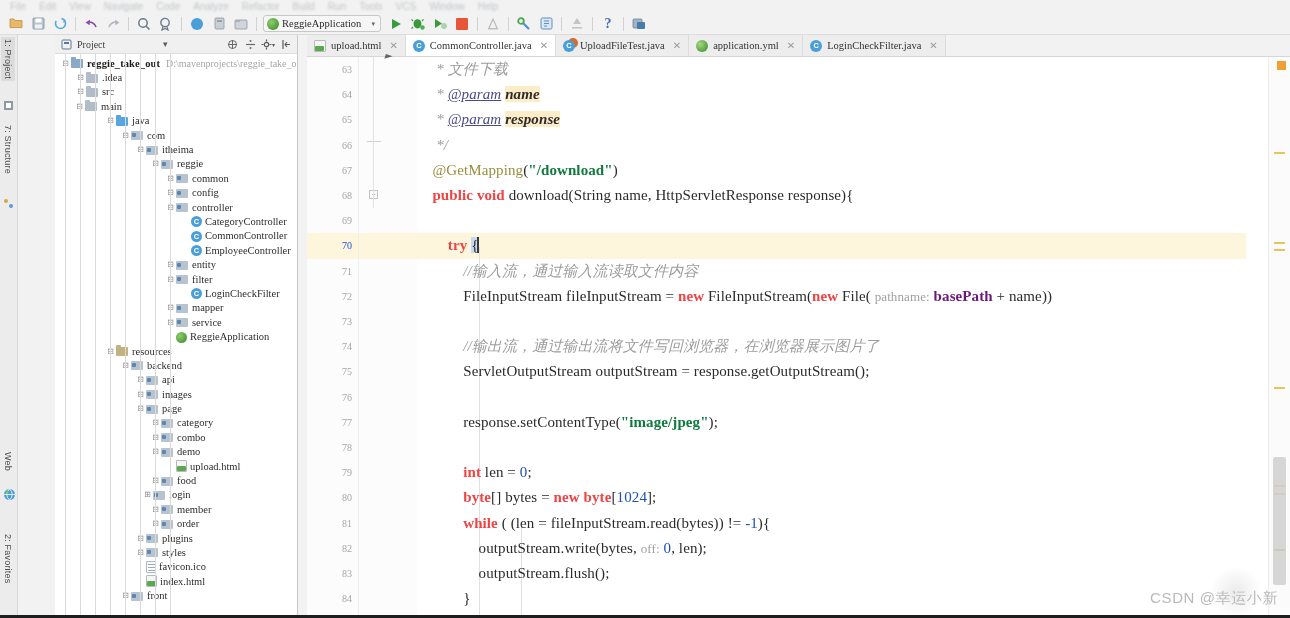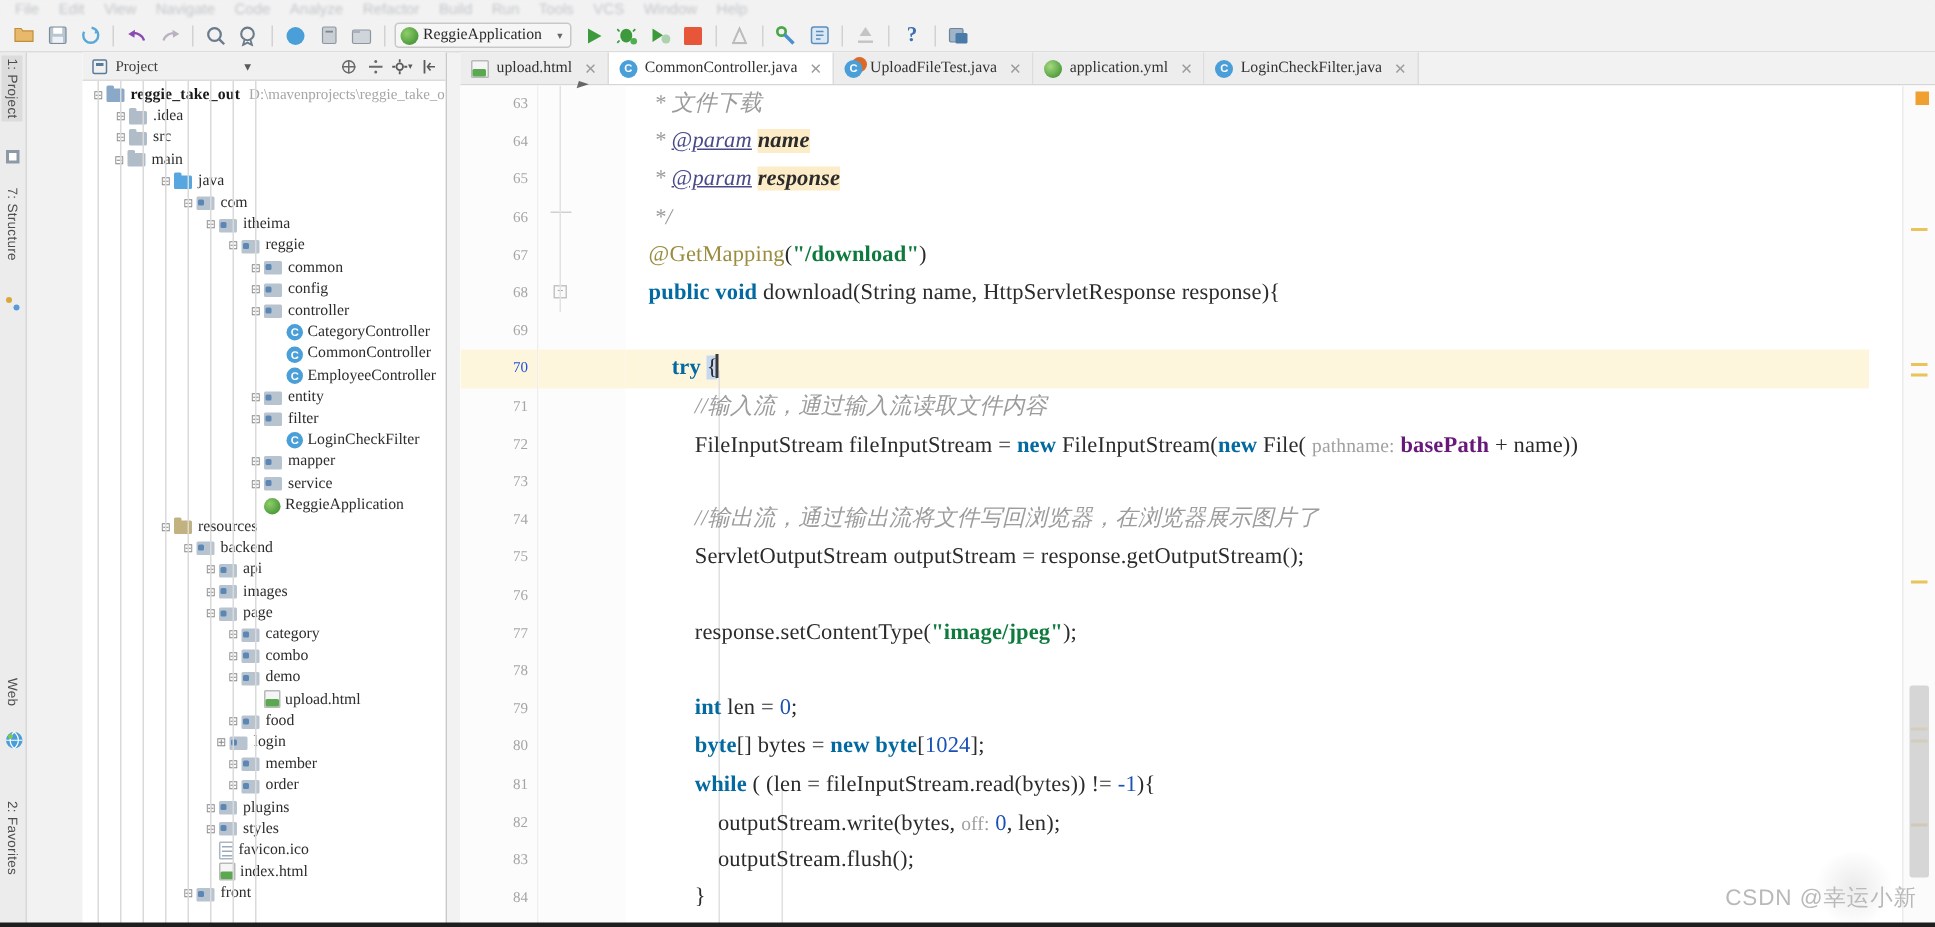--- a/index.html
+++ b/index.html
@@ -294,21 +294,21 @@
     overflow: hidden;
   }
   .cline {
     height: 25.2px; line-height: 25.2px;
     font-family: "Liberation Serif", serif;
     font-size: 15px;
     white-space: pre;
     color: #2b2b2b;
     letter-spacing: .1px;
   }
-  .kw    { color: #0369a1; font-weight: bold; }
+  .kw    { color: #ef4444; font-weight: bold; }
   .str   { color: #0f7a3d; font-weight: bold; }
   .num   { color: #1b50b5; }
   .cmt   { color: #9c9c9c; font-style: italic; }
   .jdoc  { color: #9b9b9b; font-style: italic; }
   .jtag  { color: #4a4a8a; font-style: italic; text-decoration: underline; }
   .jparam{ color: #2b2b2b; font-style: italic; font-weight: bold; background: #fcedc8; }
   .anno  { color: #9a8d3f; }
   .inlay { color: #a0a0a0; font-size: 13px; }
   .fld   { color: #67187a; font-weight: bold; }
   .caret {

